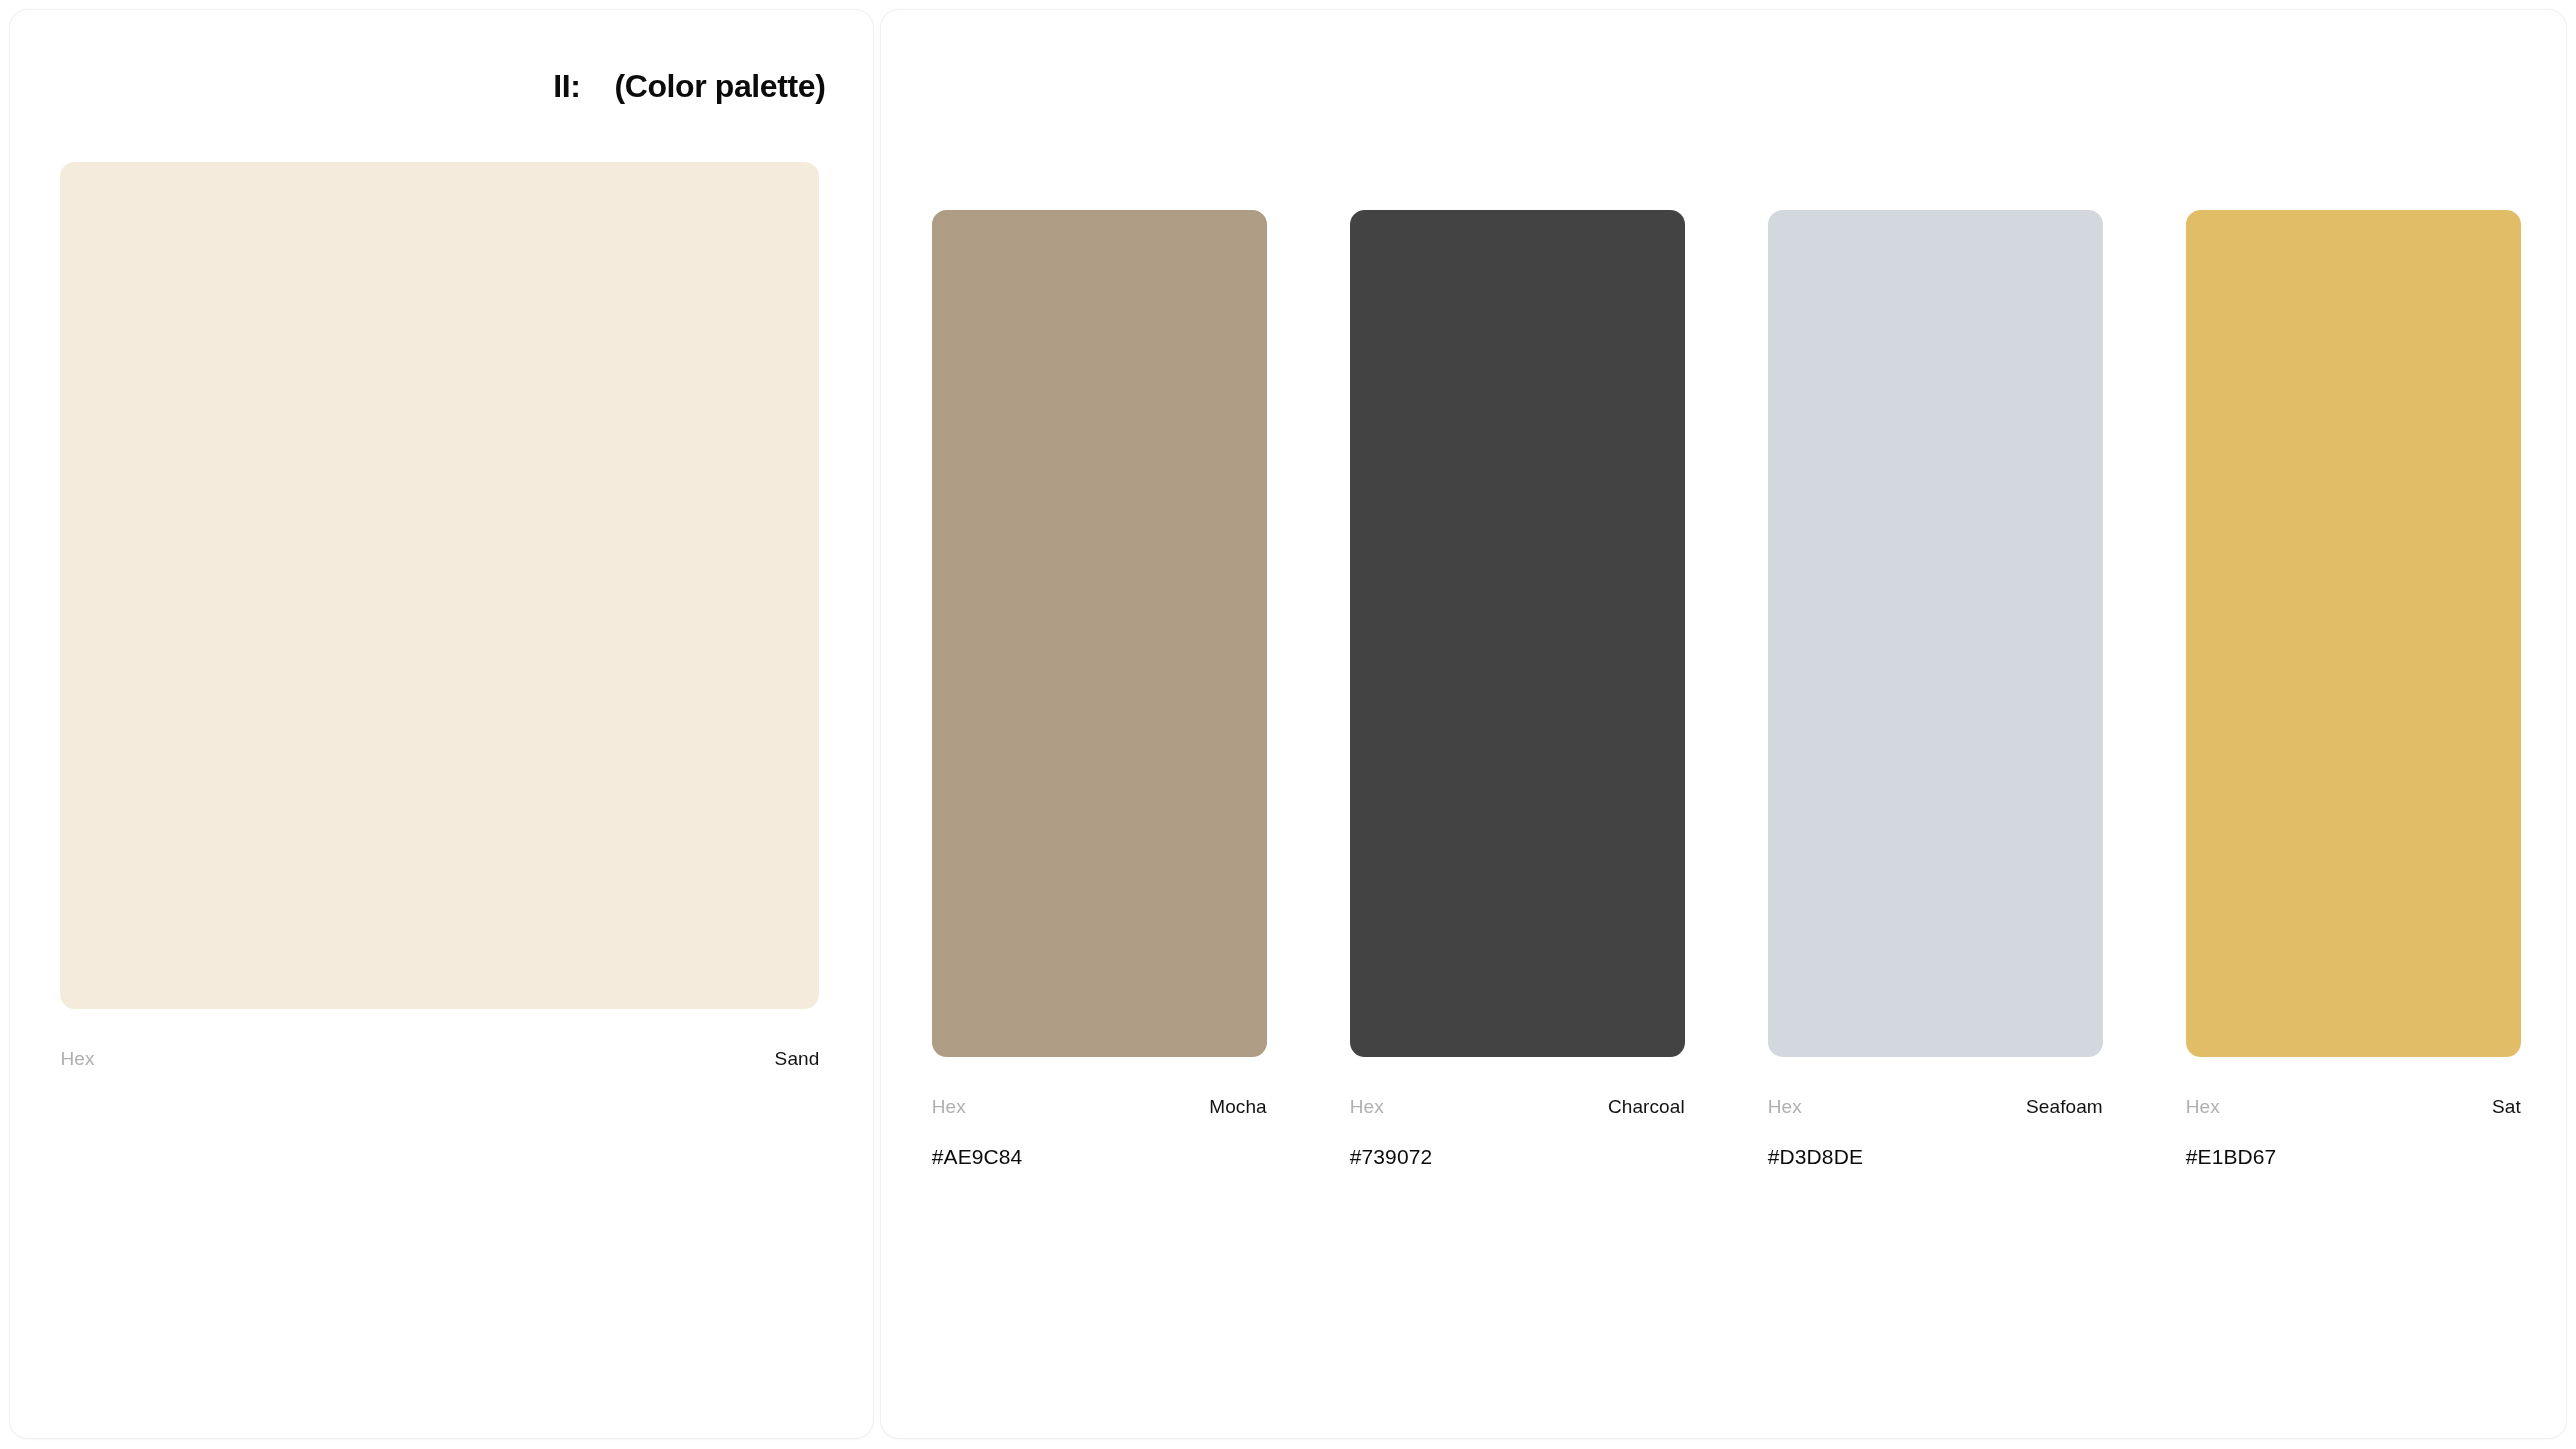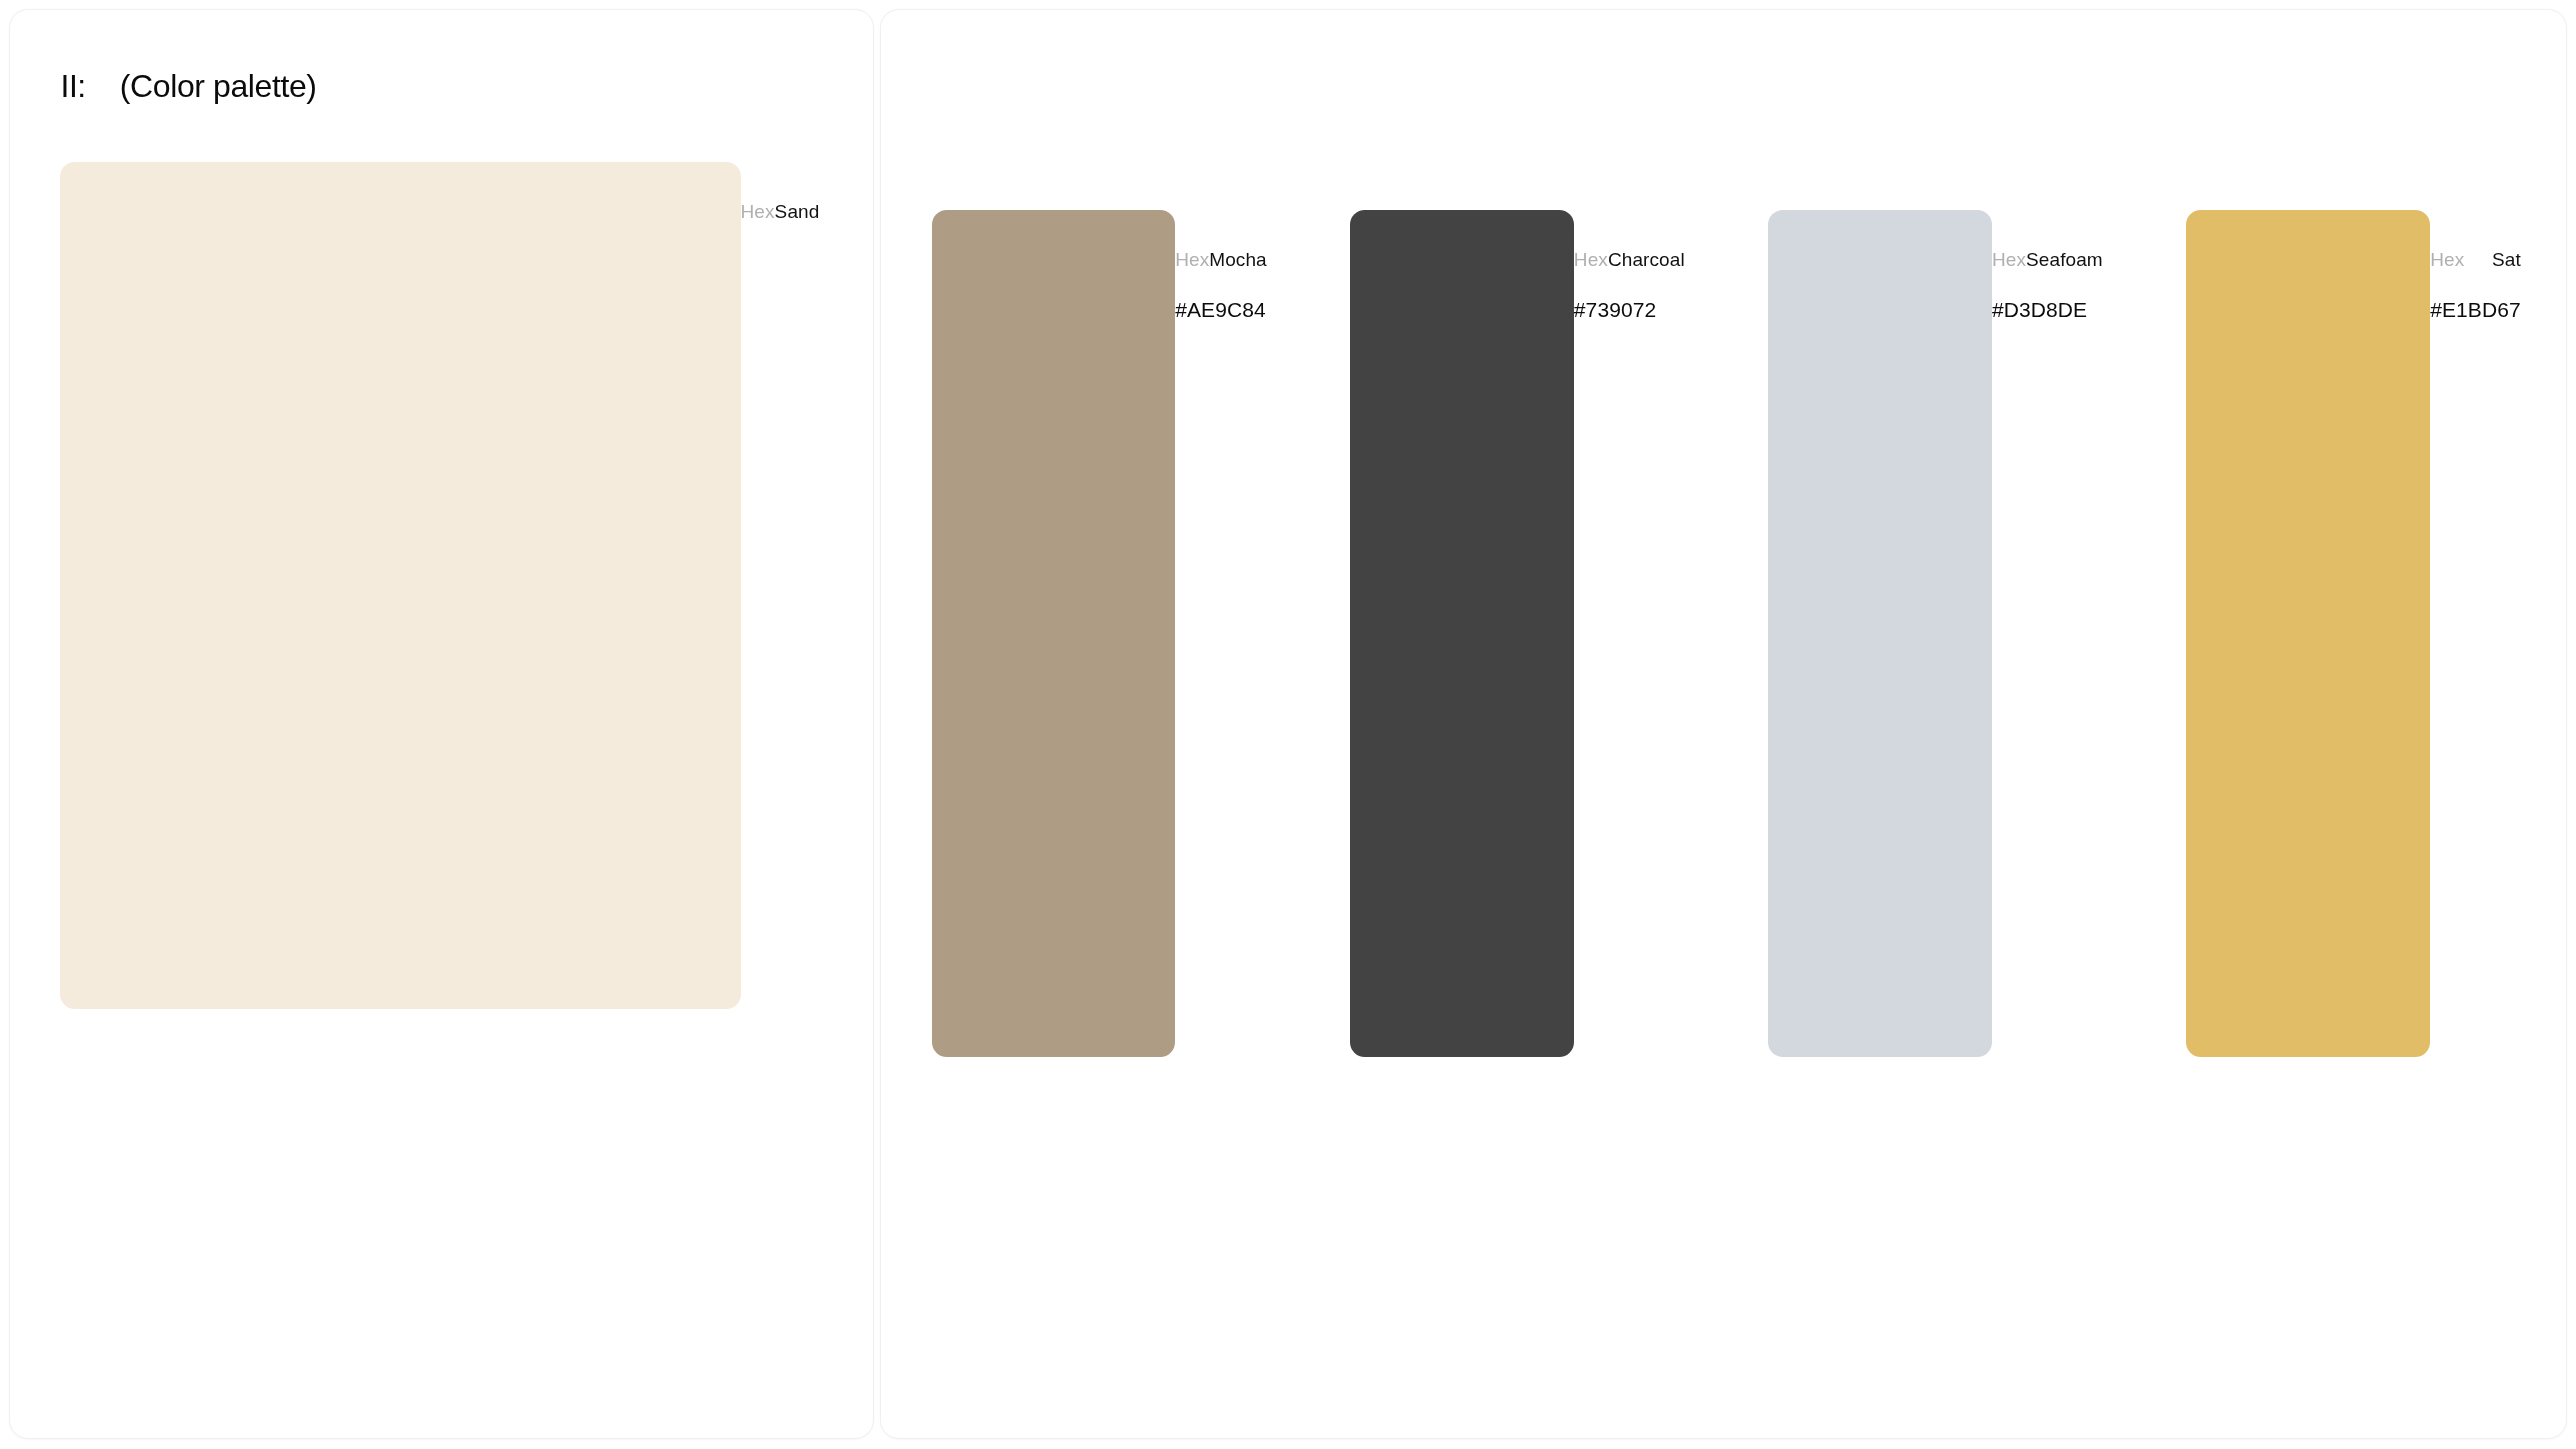--- a/index.html
+++ b/index.html
@@ -42,33 +42,34 @@
     padding: 50px 48px 0 50px;
   }
 
   .card-secondary {
     flex: 1 1 auto;
     padding: 0;
   }
 
   .section-title {
     font-size: 32px;
-    font-weight: 400;
+    font-weight: 700;
     color: #0b0b0b;
     letter-spacing: -0.4px;
     line-height: 1;
     margin: 0;
     white-space: pre;
     padding-top: 9.4px;
+    text-align: right;
   }
 
   
   .swatch-block {
     display: flex;
-    flex-direction: row;
+    flex-direction: column;
   }
 
   .swatch-chip {
     border-radius: 14.8px;
     height: 847px;
     width: 100%;
   }
 
   .swatch-meta {
     display: flex;

